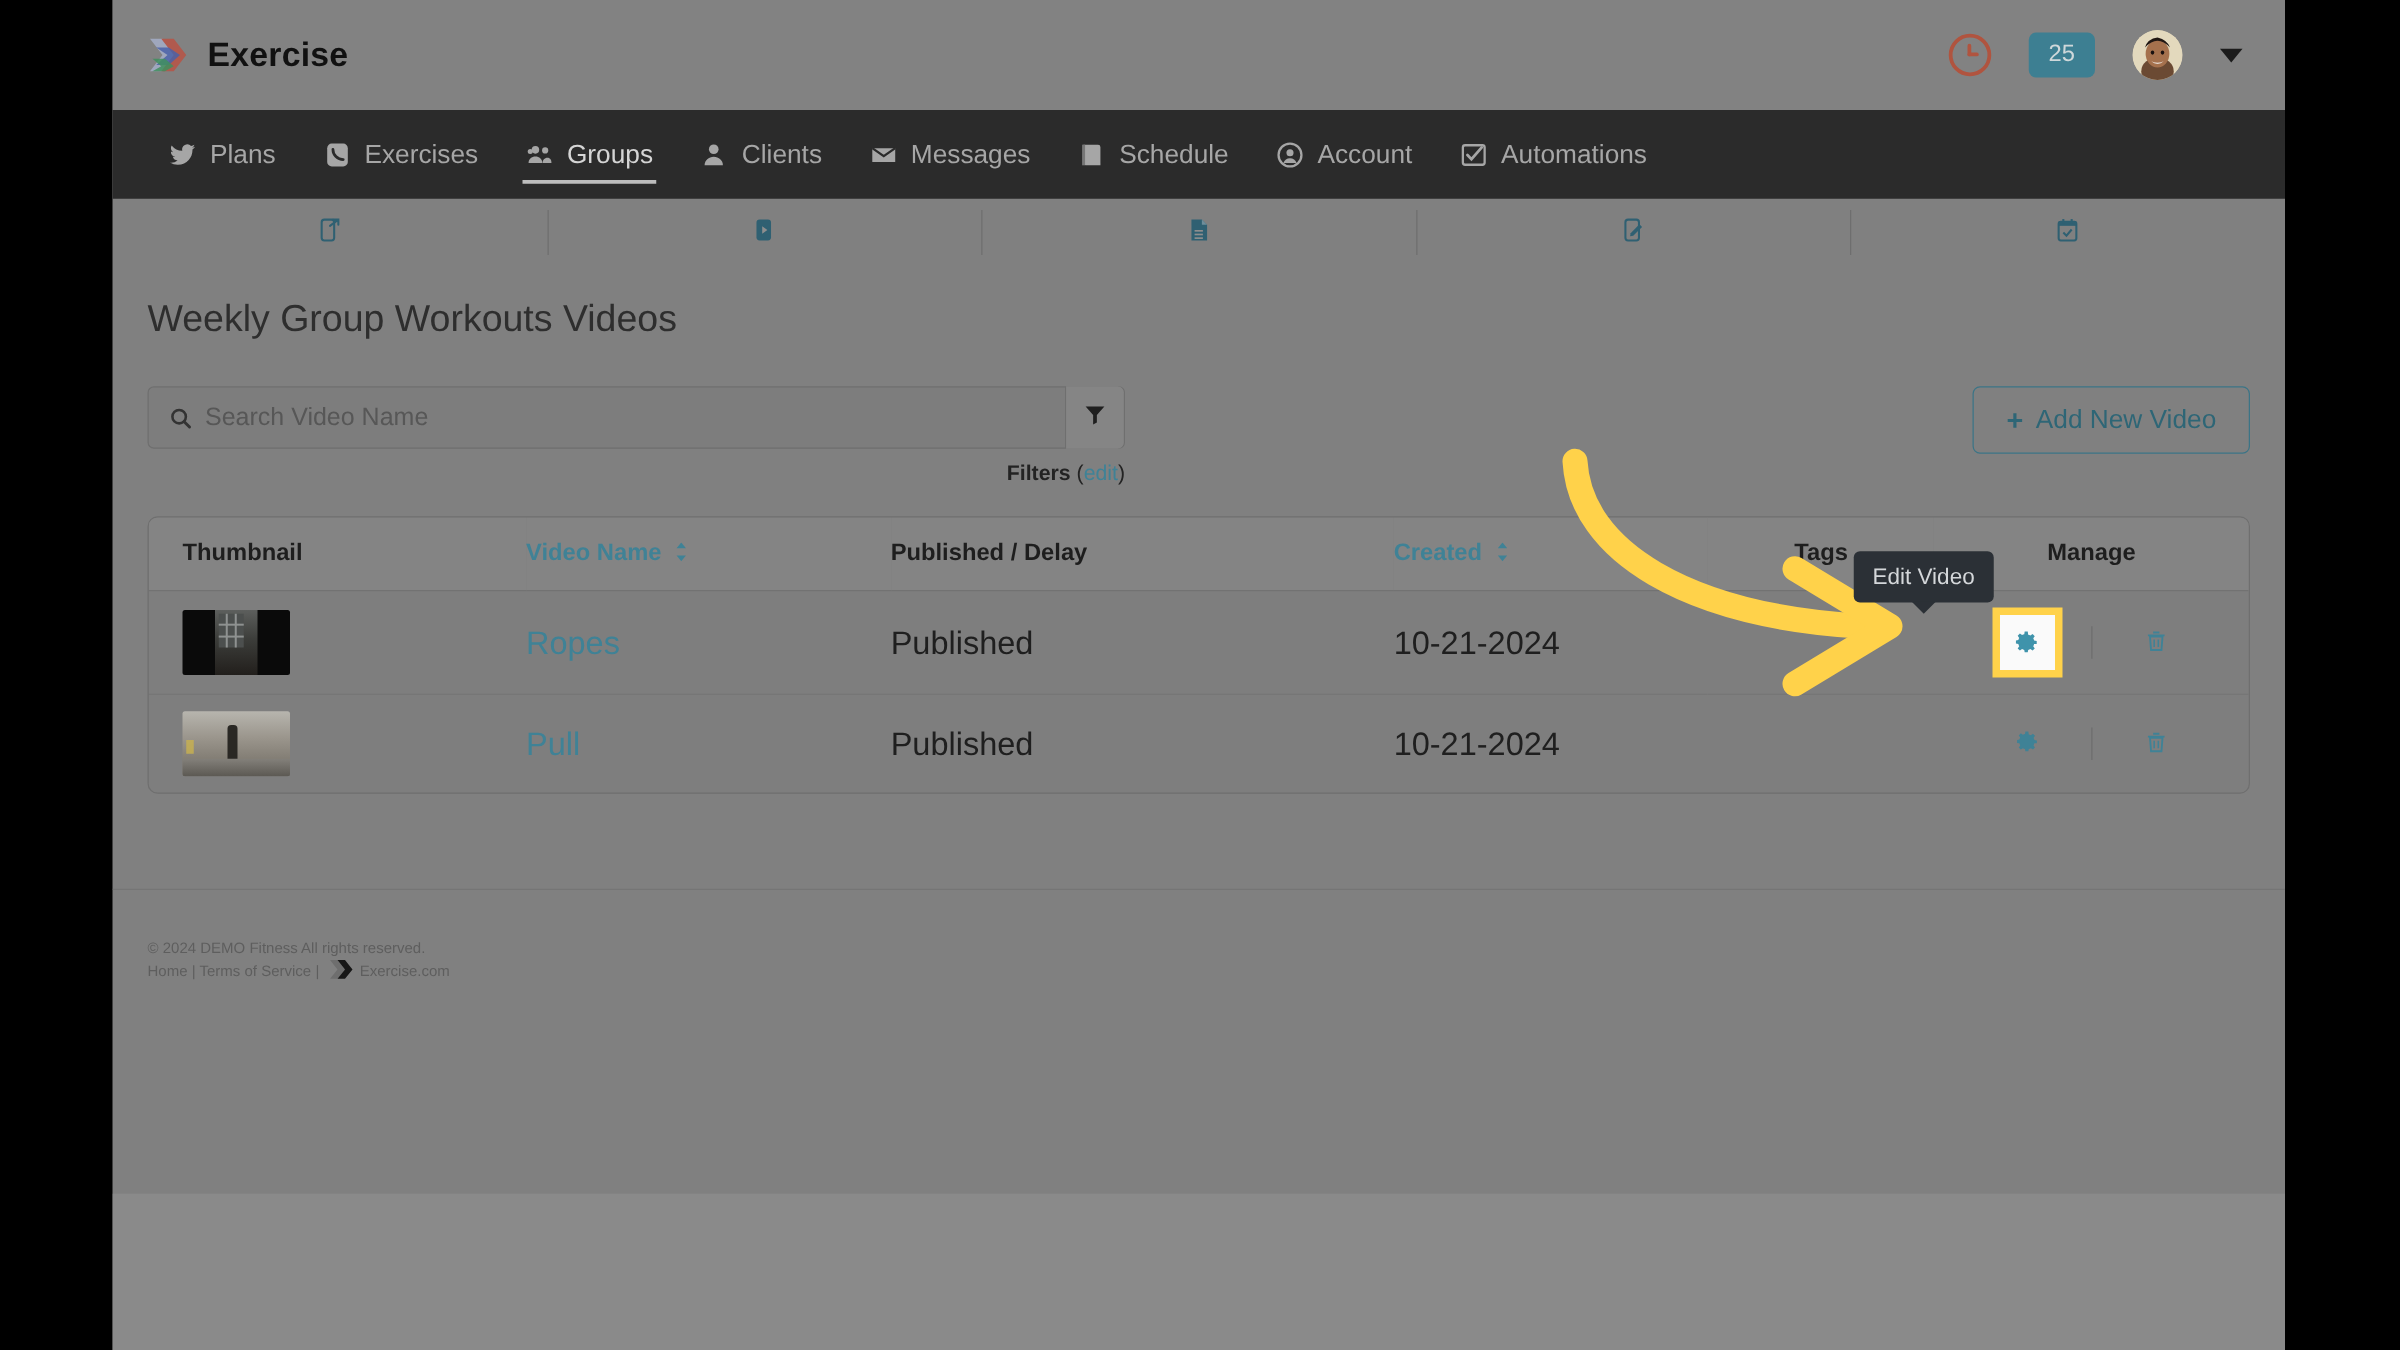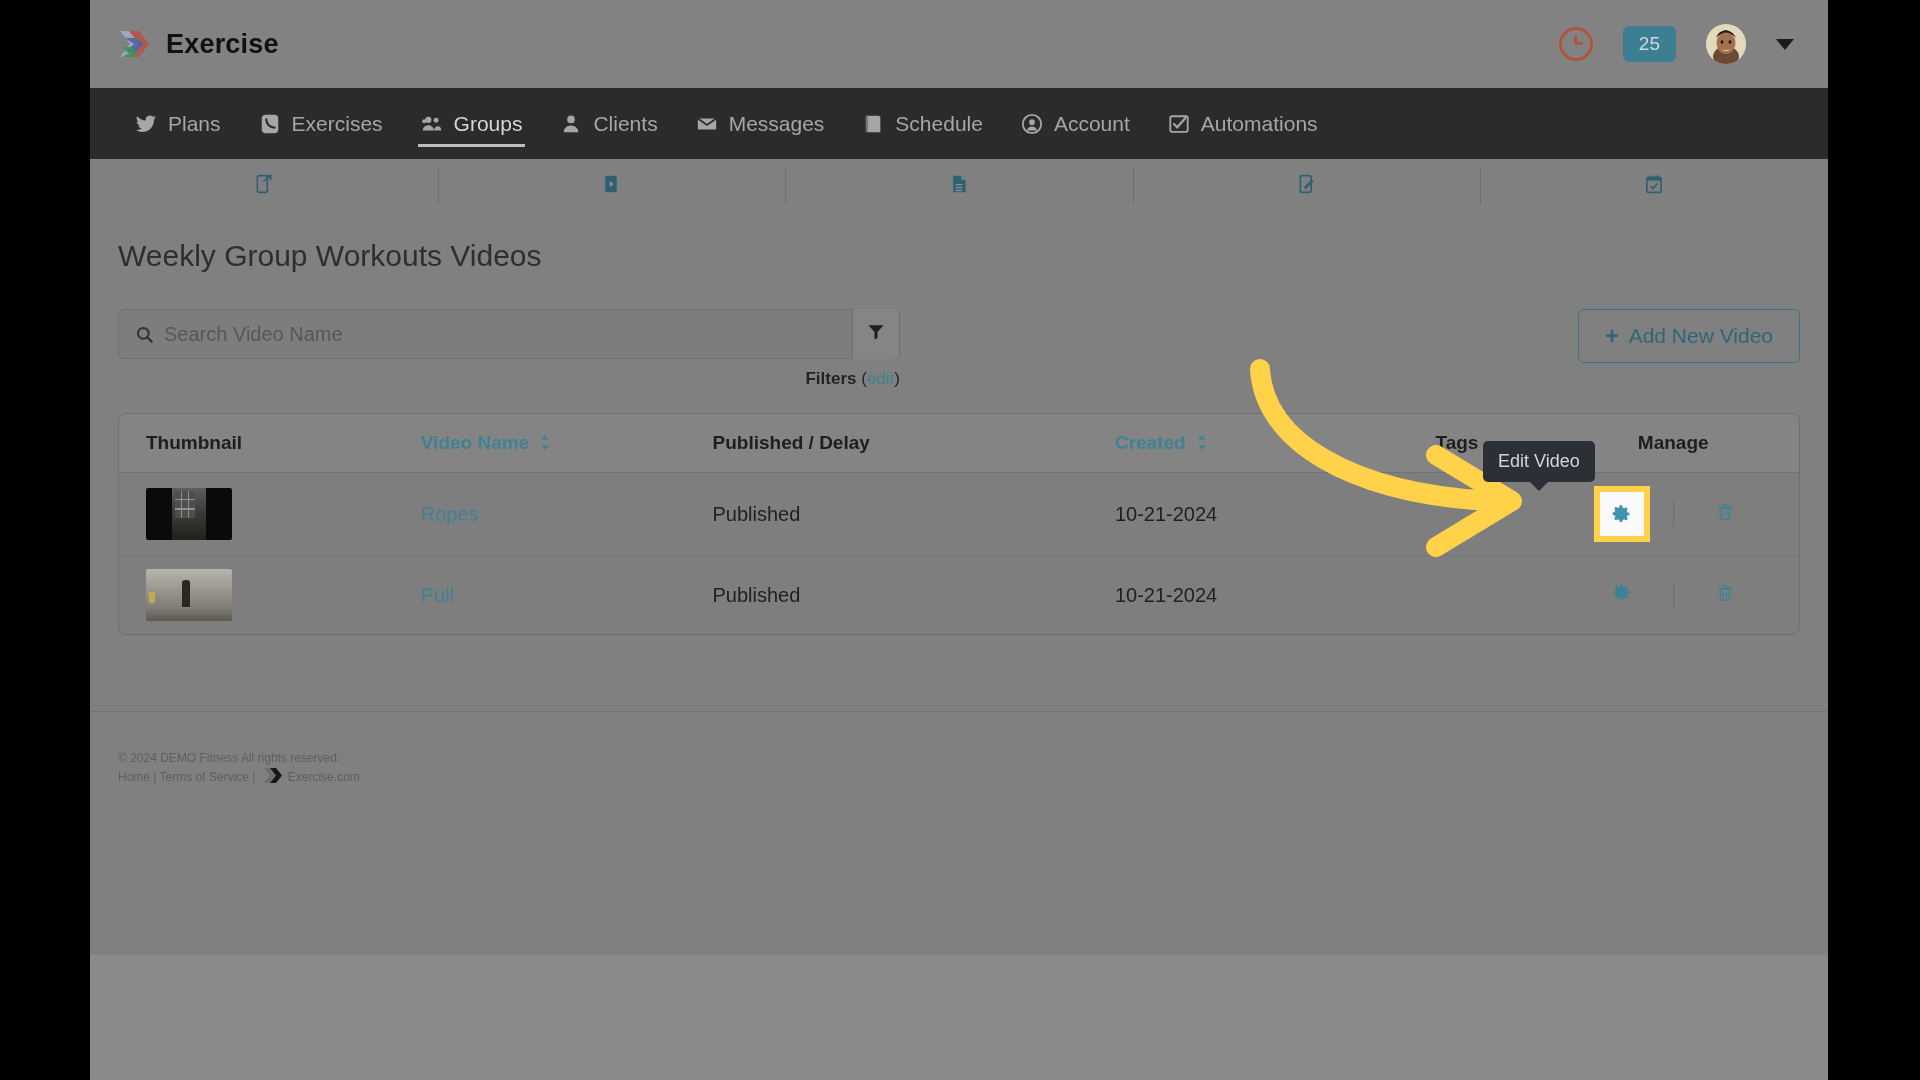--- a/index.html
+++ b/index.html
@@ -131,21 +131,21 @@
     background: #7e7e7e; overflow: hidden;
   }
   table { width: 100%; border-collapse: collapse; }
   thead th {
     font-size: 19px; color: #1e1e1e; font-weight: 700; text-align: left;
     padding: 18px 0; background: #848484; border-bottom: 1px solid #727272;
   }
   thead th.sortable { color: #3f8296; }
   .sorticon { display: inline-block; margin-left: 6px; position: relative; top: 1px; }
   .sorticon svg { width: 10px; height: 15px; fill: #3f8296; }
-  tbody td { padding: 13px 0; border-bottom: 1px solid #767676; font-size: 20px; color: #1f1f1f; }
+  tbody td { padding: 13px 0; border-bottom: 1px solid #767676; font-size: 26px; color: #1f1f1f; }
   tbody tr:last-child td { border-bottom: 0; }
 
   .col-thumb { width: 300px; padding-left: 27px !important; }
   .col-name  { width: 290px; }
   .col-pub   { width: 400px; }
   .col-created { width: 250px; }
   .col-tags  { width: 180px; text-align: center; }
   .col-manage{ width: 250px; text-align: center; }
   thead th.col-manage { text-align: center; }
   thead th.col-tags { text-align: center; }

